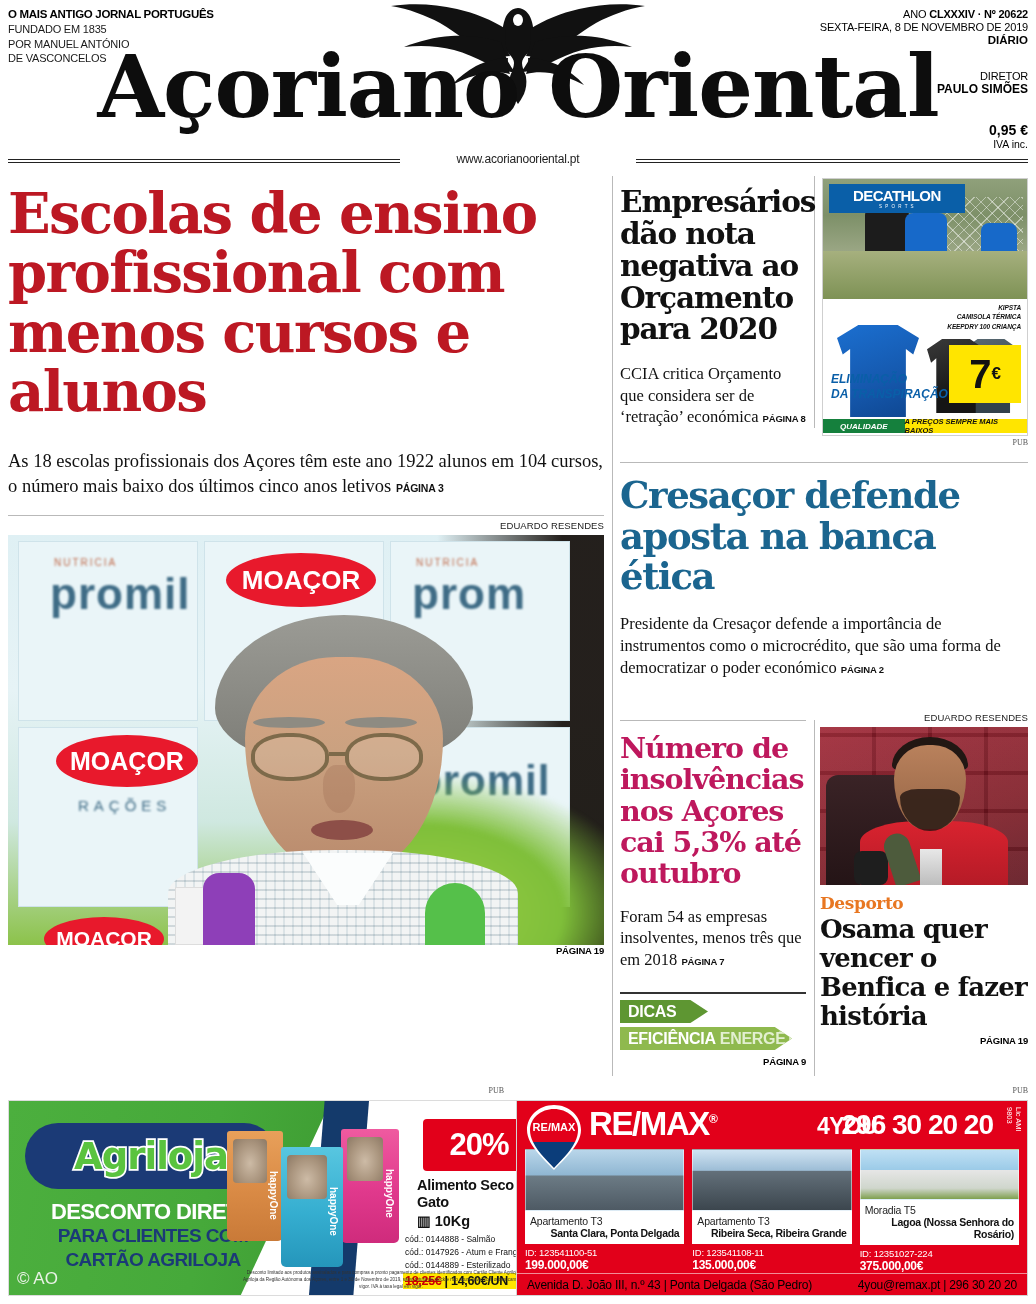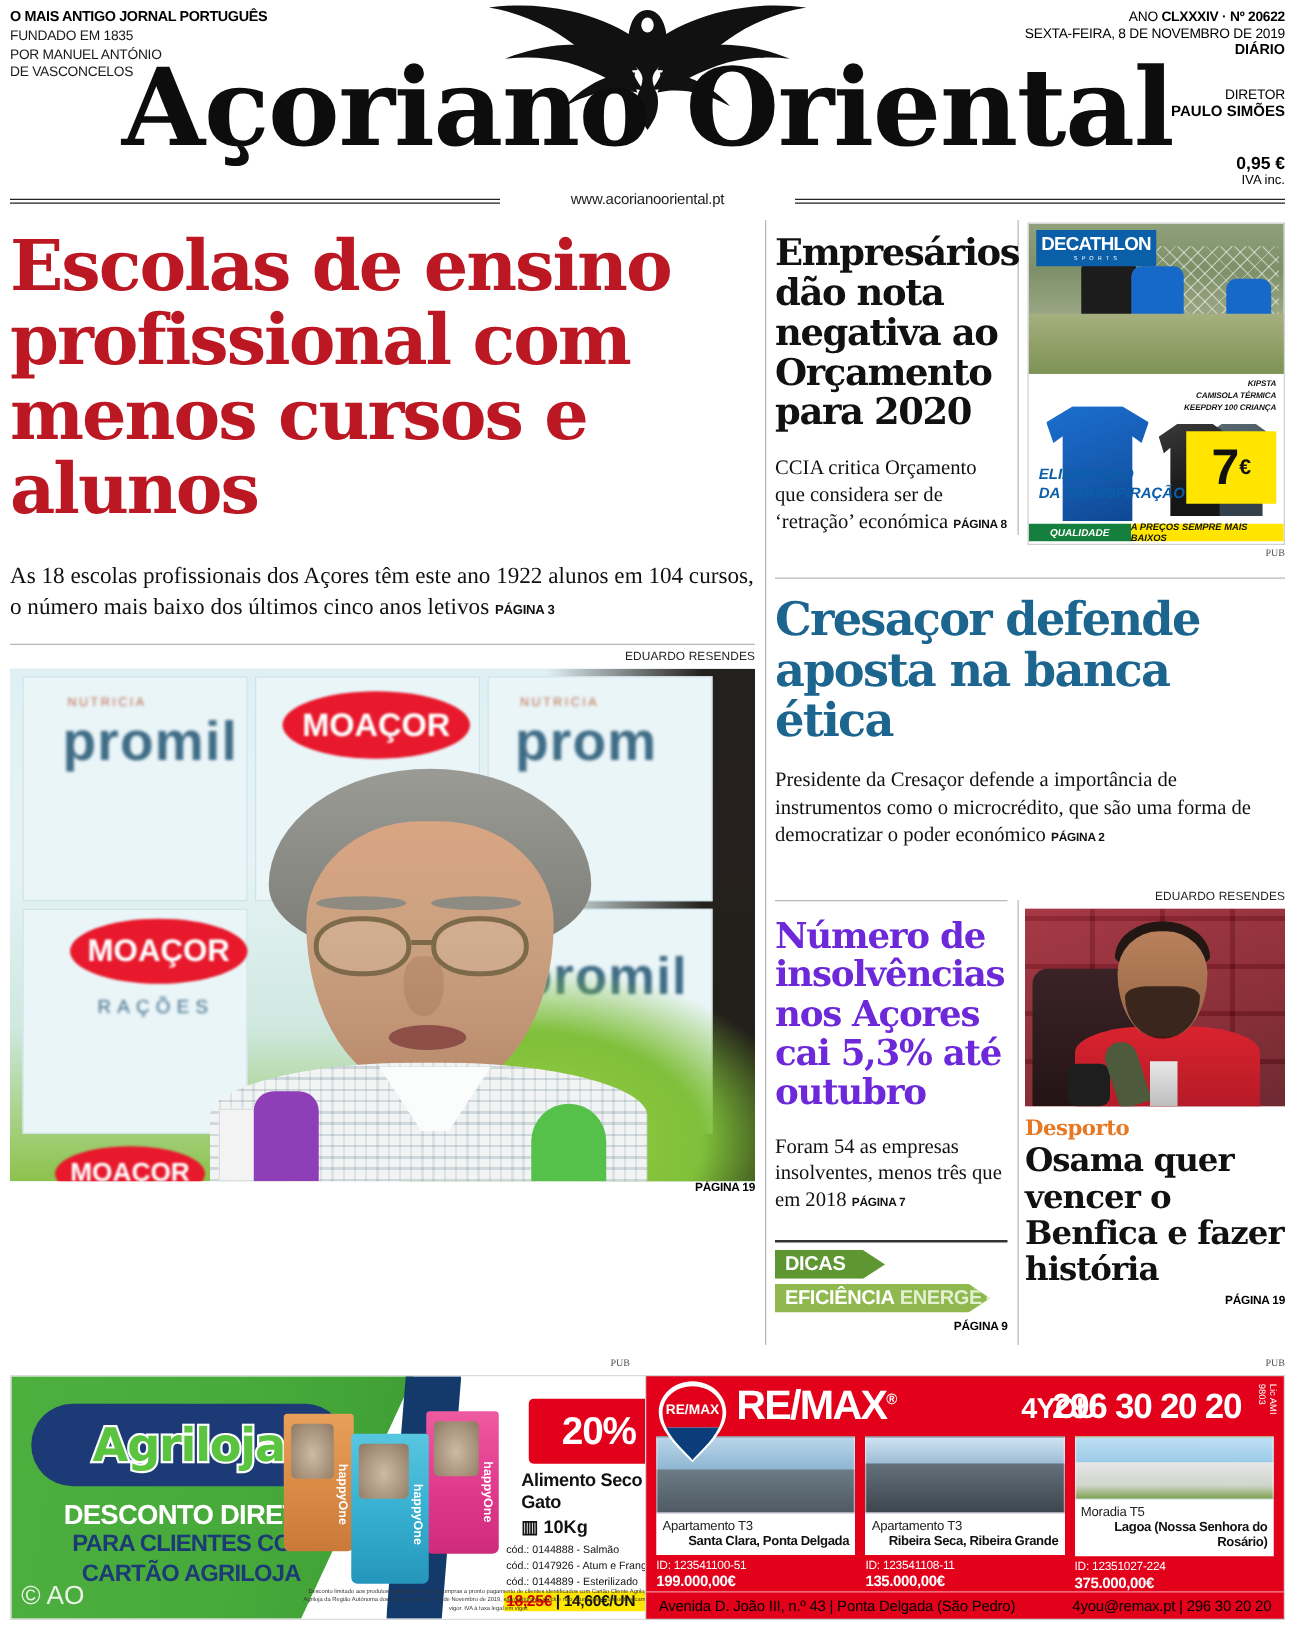--- a/index.html
+++ b/index.html
@@ -140,21 +140,21 @@
   .dec-photo { position:absolute; left:0; top:0; right:0; height:120px;
     background: linear-gradient(180deg,#8fa07a 0%, #7d9068 30%, #9aa684 60%, #6f8558 100%); }
   .dec-pitch { position:absolute; left:0; right:0; bottom:0; height:48px;
     background: linear-gradient(180deg,#a6b07e 0%, #7e9255 100%); }
   .dec-net { position:absolute; left:40%; top:18px; right:4px; bottom:14px;
     background-image: repeating-linear-gradient(45deg, rgba(255,255,255,.45) 0 1px, transparent 1px 8px),
                       repeating-linear-gradient(-45deg, rgba(255,255,255,.45) 0 1px, transparent 1px 8px); }
   .dec-kid { position:absolute; border-radius:8px; }
   .dec-logo { position:absolute; left:6px; top:5px; background:#0a5fa8; color:#fff;
     font-family:"Liberation Sans",sans-serif; font-weight:bold; font-size:15px;
-    letter-spacing:-0.6px; padding:3px 4px 4px; }
+    letter-spacing:-0.6px; padding:3px 24px 4px; }
   .dec-logo small { display:block; font-size:4.5px; font-weight:normal; letter-spacing:1px; text-align:center;}
   .dec-kipsta { position:absolute; right:6px; top:124px; text-align:right;
     font-family:"Liberation Sans",sans-serif; font-style:italic; font-weight:bold;
     font-size:6.5px; line-height:1.45; color:#111; letter-spacing:-0.1px;}
   .dec-shirt { position:absolute; }
   .dec-shirt.blue { left:14px; top:146px; width:82px; height:92px;
     background:linear-gradient(160deg,#1b6fd0 0%, #1558ad 60%, #0e4690 100%);
     clip-path: polygon(26% 0,74% 0,100% 14%,93% 32%,84% 26%,84% 100%,16% 100%,16% 26%,7% 32%,0 14%); }
   .dec-shirt.black { left:104px; top:160px; width:58px; height:74px;
     background:linear-gradient(160deg,#3a3a3a 0%, #151515 70%);
@@ -180,21 +180,21 @@
   .col-cres { position:absolute; left:612px; width:408px; }
   .col-cres h2 { font-family:"DejaVu Serif", serif; font-weight:bold; font-size:37px;
     line-height:1.1; letter-spacing:-1.4px; color:#1B658F; }
   .col-cres p { font-family:"Liberation Serif", serif; font-size:16.5px; line-height:1.33;
     color:#111; margin-top:16px; }
   .col-cres .pg { font-family:"Liberation Sans",sans-serif; font-size:9.5px; font-weight:bold; letter-spacing:-0.2px;}
 
   
   .col-ins { position:absolute; left:612px; width:186px; }
   .col-ins h2 { font-family:"DejaVu Serif", serif; font-weight:bold; font-size:28.5px;
-    line-height:1.1; letter-spacing:-1px; color:#6d28d9; }
+    line-height:1.1; letter-spacing:-1px; color:#be185d; }
   .col-ins p { font-family:"Liberation Serif", serif; font-size:16.5px; line-height:1.3;
     color:#111; margin-top:16px; }
   .col-ins .pg { font-family:"Liberation Sans",sans-serif; font-size:9.5px; font-weight:bold; letter-spacing:-0.2px;}
 
   .chev { position:relative; height:23px; margin-top:6px; color:#fff;
     font-family:"Liberation Sans",sans-serif; font-weight:bold; font-size:16px;
     display:flex; align-items:center; padding-left:8px; letter-spacing:-0.3px;}
   .chev.dark { background:#5e9632; width:88px;
     clip-path: polygon(0 0, 80% 0, 100% 50%, 80% 100%, 0 100%); }
   .chev.light { background:#8fb94e; width:172px; margin-top:4px;
@@ -254,21 +254,21 @@
   .agri-l1 { position:absolute; left:18px; top:98px; width:252px; text-align:center;
     font-family:"Liberation Sans",sans-serif; font-weight:bold; font-size:22px;
     color:#fff; letter-spacing:-0.6px; }
   .agri-l2 { position:absolute; left:18px; top:124px; width:252px; text-align:center;
     font-family:"Liberation Sans",sans-serif; font-weight:bold; font-size:19px;
     color:#1b3a76; letter-spacing:-0.6px; }
   .agri-l3 { position:absolute; left:18px; top:148px; width:252px; text-align:center;
     font-family:"Liberation Sans",sans-serif; font-weight:bold; font-size:19px;
     color:#1b3a76; letter-spacing:-0.6px; }
   .agri-ao { position:absolute; left:8px; bottom:6px;
-    font-family:"Liberation Sans",sans-serif; font-size:21px; color:#e9f2e6; }
+    font-family:"Liberation Sans",sans-serif; font-size:17px; color:#e9f2e6; }
   .bag { position:absolute; border-radius:3px 3px 5px 5px; }
   .bag.b1 { left:218px; top:30px; width:56px; height:110px;
     background:linear-gradient(180deg,#e8a05a 0%,#d98a45 55%,#c97a38 100%); }
   .bag.b2 { left:272px; top:46px; width:62px; height:120px;
     background:linear-gradient(180deg,#58c6e0 0%,#35aed0 55%,#2596bb 100%); }
   .bag.b3 { left:332px; top:28px; width:58px; height:114px;
     background:linear-gradient(180deg,#ef5aa0 0%,#e0398c 55%,#cf2b7c 100%); }
   .bag .hy { position:absolute; right:4px; top:40px; writing-mode: vertical-rl;
     font-family:"Liberation Sans",sans-serif; font-weight:bold; font-size:10px; color:#fff; }
   .bag .cat { position:absolute; left:6px; top:8px; right:16px; height:44px; border-radius:4px;

